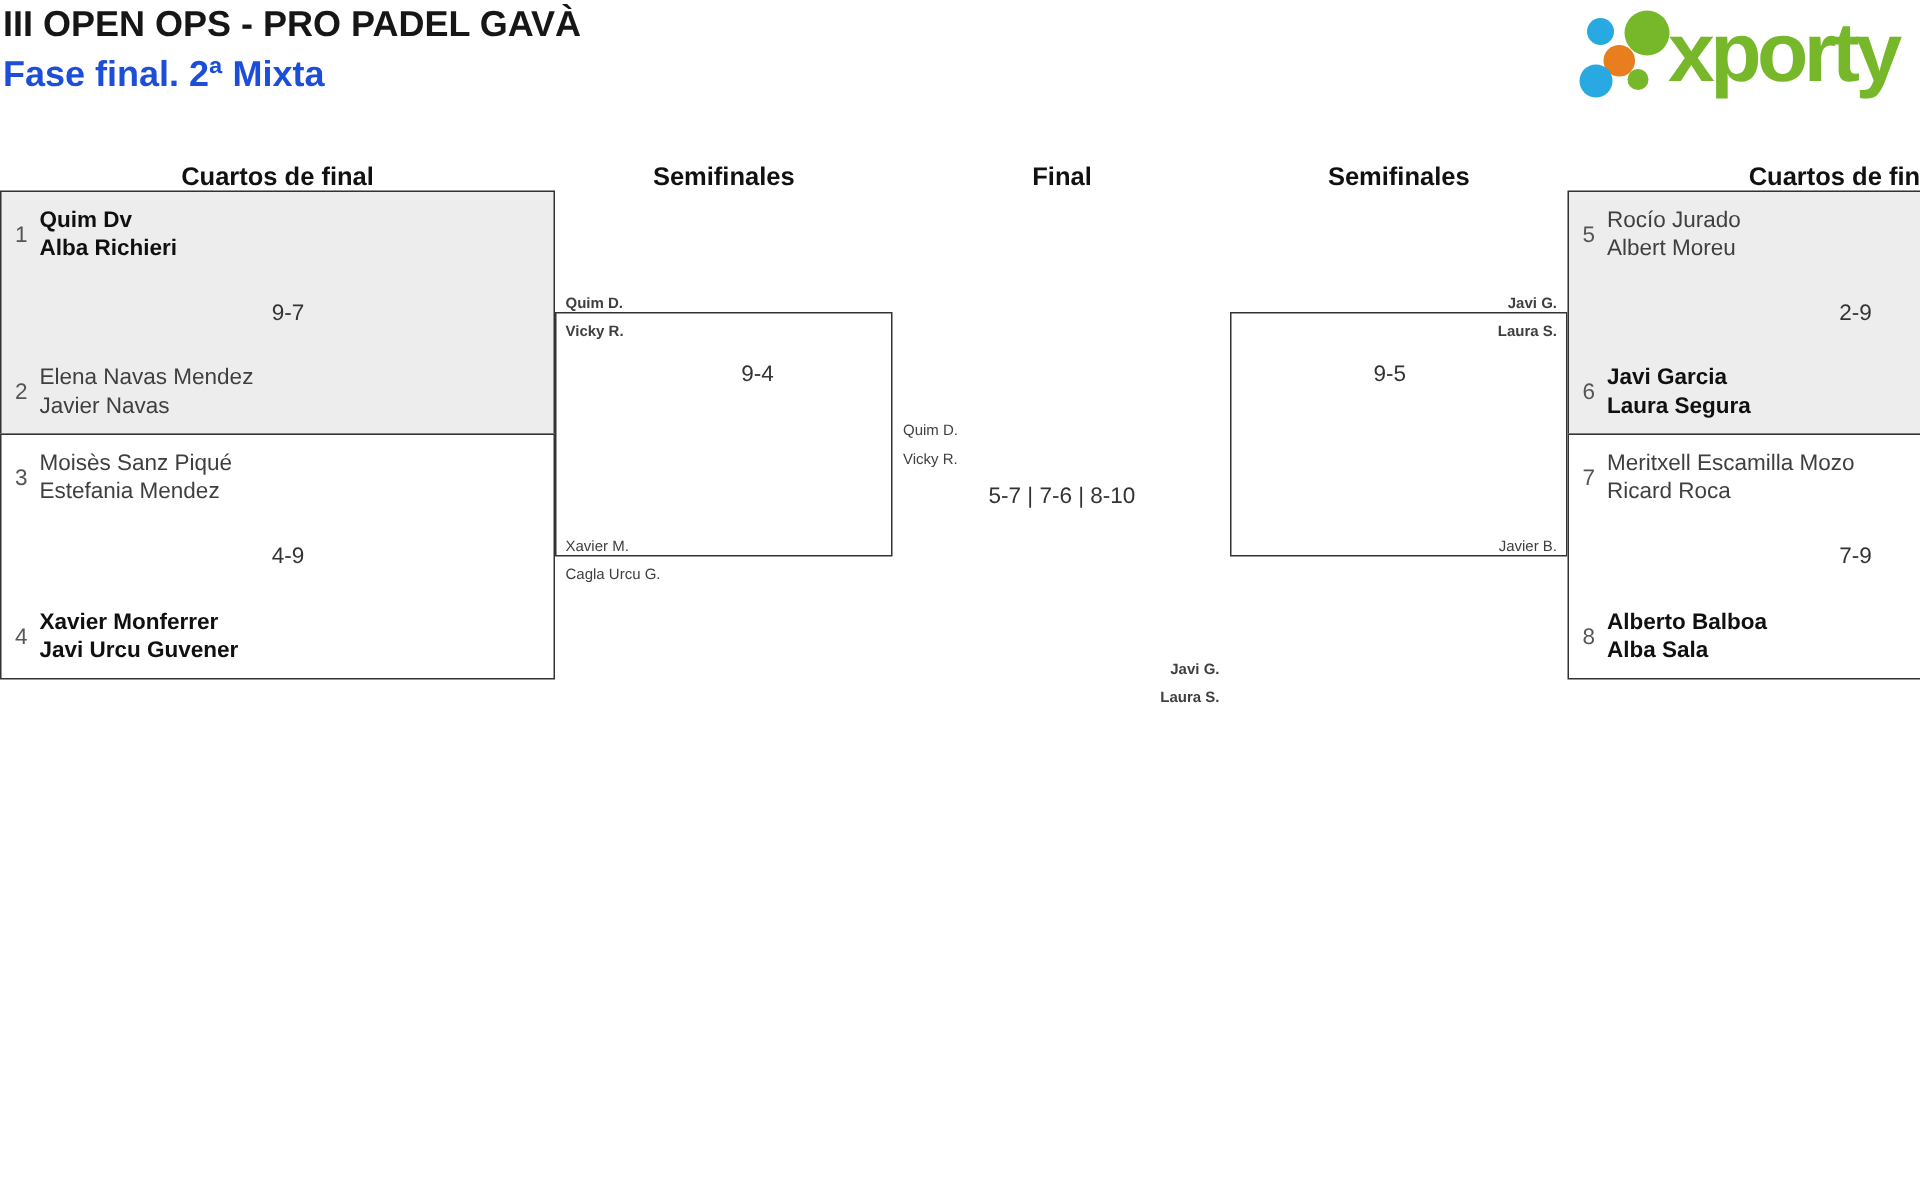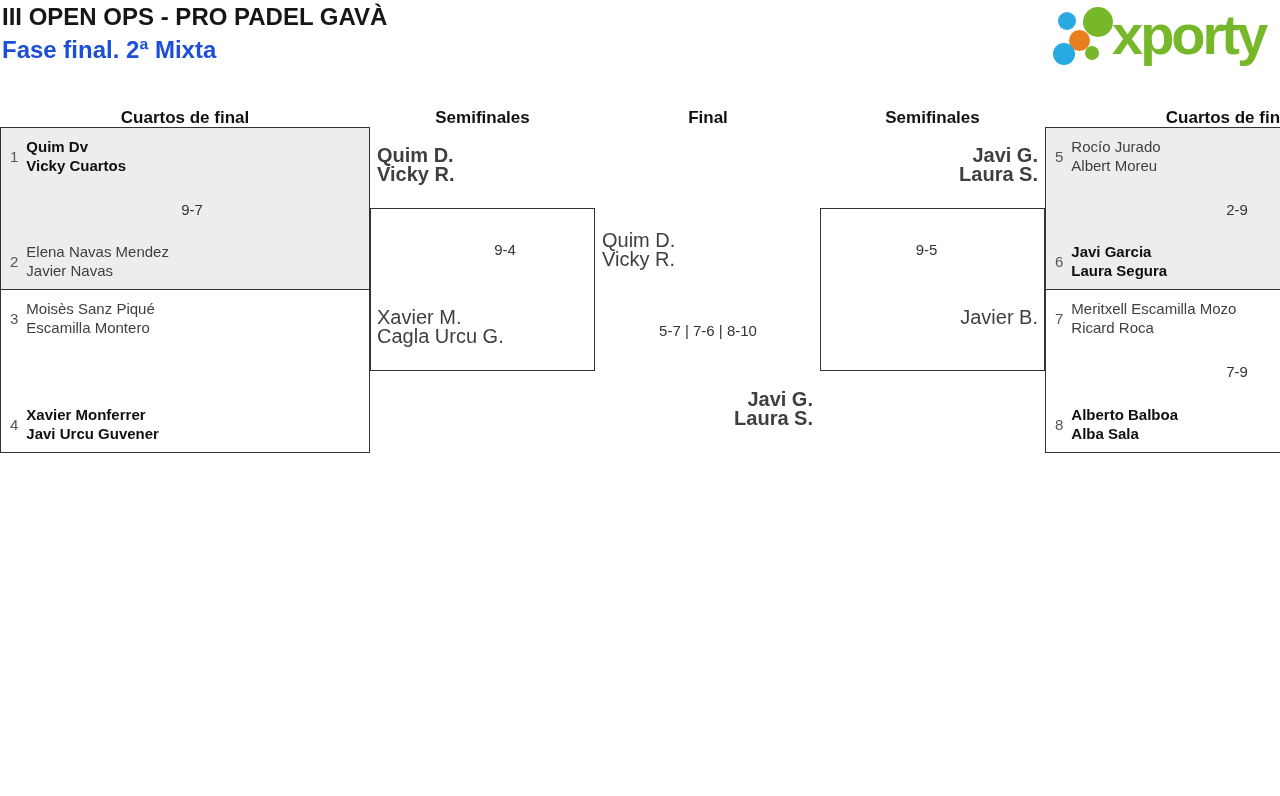--- a/index.html
+++ b/index.html
@@ -23,21 +23,21 @@
   .qf-team{position:absolute;left:9px;display:flex;align-items:center;gap:8px;}
   .team-top{top:9px;}
   .team-bottom{bottom:9px;}
   .seed{color:#555;font-size:15px;}
   .names{font-size:15px;line-height:19px;color:#3f3f3f;}
   .names .nm{display:block;white-space:nowrap;}
   .winner{font-weight:bold;color:#101010;}
 
   .score{position:absolute;left:14px;right:0;top:50%;transform:translateY(-50%);text-align:center;font-size:15px;color:#333;}
 
-  .float-team{position:absolute;font-size:20px;line-height:19px;color:#3f3f3f;white-space:nowrap;}
+  .float-team{position:absolute;font-size:10px;line-height:19px;color:#3f3f3f;white-space:nowrap;margin-top:47px;}
   .float-team .nm{display:block;}
   .float-score{position:absolute;text-align:center;font-size:15px;color:#333;white-space:nowrap;}
   .ta-r{text-align:right;}
 </style>
 </head>
 <body>
 
 <h1 class="page-title">III OPEN OPS - PRO PADEL GAVÀ</h1>
 <h2 class="page-subtitle">Fase final. 2ª Mixta</h2>
 
@@ -54,41 +54,42 @@
 <div class="col-header" style="left:370px;width:225px;">Semifinales</div>
 <div class="col-header" style="left:595px;width:226px;">Final</div>
 <div class="col-header" style="left:820px;width:225px;">Semifinales</div>
 <div class="col-header" style="left:1045px;width:370px;">Cuartos de final</div>
 
 <div class="box gray" style="left:0;top:127px;width:370px;height:163px;">
   <div class="qf-team team-top">
     <span class="seed">1</span>
     <span class="names winner">
       <span class="nm">Quim Dv</span>
-      <span class="nm">Vicky Cuartos</span>
+      <span class="nm">Alba Richieri</span>
     </span>
   </div>
   <div class="score">9-7</div>
   <div class="qf-team team-bottom">
     <span class="seed">2</span>
     <span class="names">
       <span class="nm">Elena Navas Mendez</span>
       <span class="nm">Javier Navas</span>
     </span>
   </div>
 </div>
 
 <div class="box" style="left:0;top:289px;width:370px;height:164px;">
   <div class="qf-team team-top">
     <span class="seed">3</span>
     <span class="names">
       <span class="nm">Moisès Sanz Piqué</span>
-      <span class="nm">Escamilla Montero</span>
+      <span class="nm">Estefania Mendez</span>
     </span>
   </div>
+  <div class="score">4-9</div>
   <div class="qf-team team-bottom">
     <span class="seed">4</span>
     <span class="names winner">
       <span class="nm">Xavier Monferrer</span>
       <span class="nm">Javi Urcu Guvener</span>
     </span>
   </div>
 </div>
 
 <div class="box" style="left:370px;top:208px;width:225px;height:163px;"></div>

